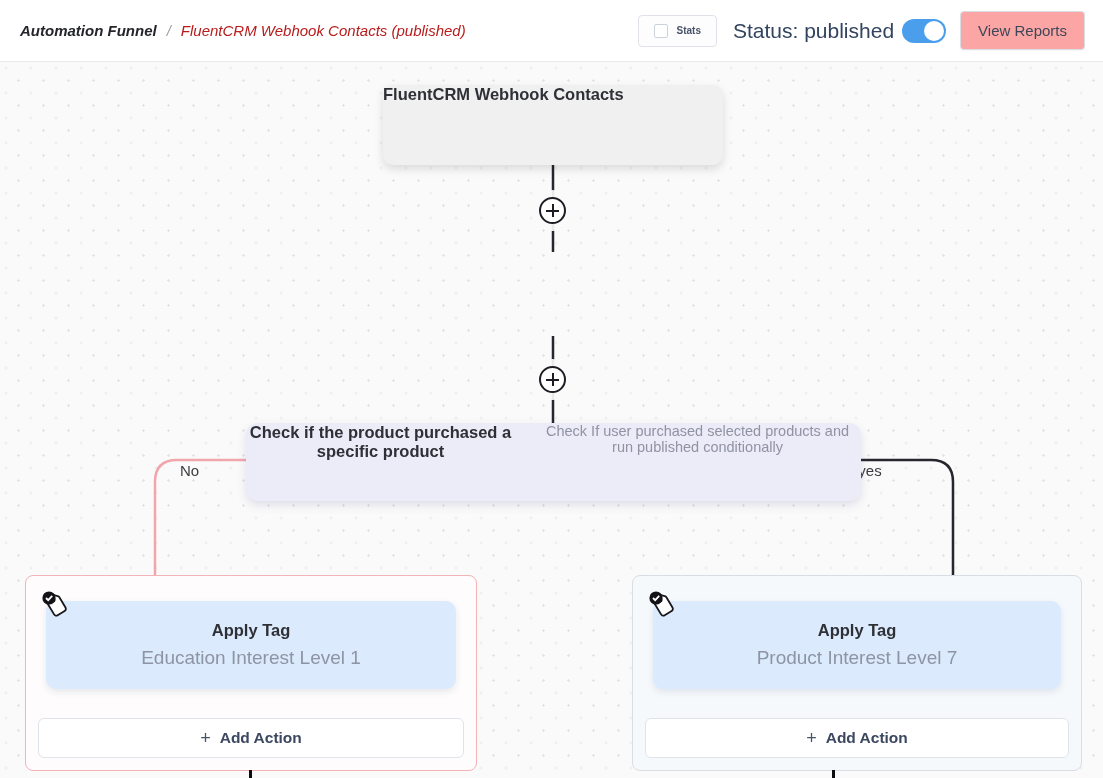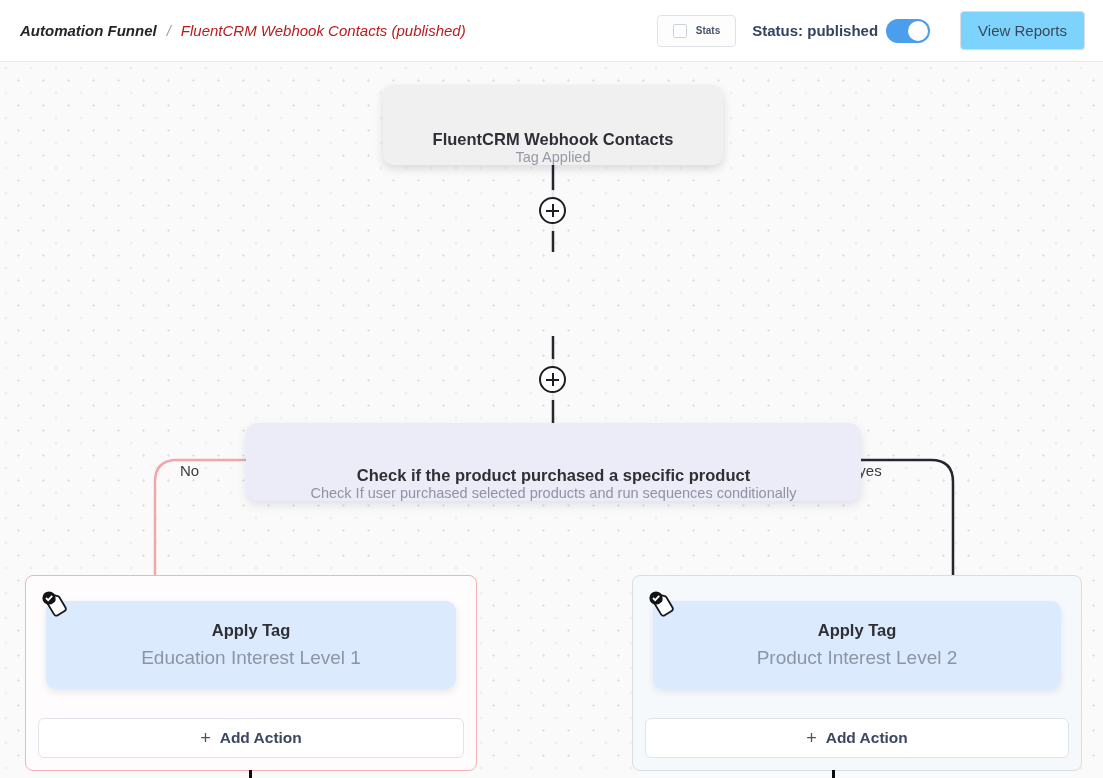--- a/index.html
+++ b/index.html
@@ -18,44 +18,44 @@
   .crumb-root { font-weight: bold; color: #24262b; }
   .crumb-sep { color: #9aa0a8; }
   .crumb-current { color: #b91c1c; }
   .header-right { display: flex; align-items: center; }
   .stats-btn {
     display: flex; align-items: center; gap: 9px; background: #fdfdfd;
     border: 1px solid #dfe3e9; border-radius: 4px; padding: 8px 15px;
     font-size: 10px; color: #47526a; font-weight: 600; cursor: pointer;
   }
   .checkbox { width: 14px; height: 14px; border: 1px solid #ccd3dd; border-radius: 2px; background: #fff; }
-  .status-label { font-size: 15px; font-weight: bold; color: #32445f; margin-left: 16px; }
+  .status-label { font-size: 21px; font-weight: normal; color: #32445f; margin-left: 16px; }
   .toggle { width: 44px; height: 24px; border-radius: 12px; background: #4a9eec; position: relative; margin-left: 8px; cursor: pointer; }
   .toggle .knob { position: absolute; top: 2px; right: 2px; width: 20px; height: 20px; border-radius: 50%; background: #fff; }
   .view-reports-btn {
-    margin-left: 30px; background: #7dd3fc; border: 1px solid #d9dde4; border-radius: 4px;
+    margin-left: 14px; background: #fca5a5; border: 1px solid #d9dde4; border-radius: 4px;
     padding: 10px 17px; font-size: 15px; color: #3b4758; cursor: pointer;
     box-shadow: 0 1px 2px rgba(0,0,0,0.04);
   }
 
   
   .canvas {
     position: relative; width: 1103px; height: 716px; background: #fafafa;
     background-image:
       radial-gradient(#e3e3e7 1px, transparent 1.4px),
       radial-gradient(#ebebee 1px, transparent 1.4px);
     background-size: 25px 25px, 25px 25px;
     background-position: 6px 6px, 18.5px 18.5px;
     overflow: hidden;
   }
   .lines { position: absolute; left: 0; top: 0; z-index: 1; }
 
   .node {
     position: absolute; z-index: 3; border-radius: 10px; text-align: center;
-    display: flex; flex-direction: column; justify-content: flex-end; gap: 0;
+    display: flex; justify-content: space-between; gap: 19px;
     cursor: pointer;
   }
   .node .title { font-size: 16.5px; font-weight: bold; color: #2e3035; }
   .node .subtitle { font-size: 14.5px; color: #959aa5; }
 
   .trigger-node {
     left: 383px; top: 23px; width: 340px; height: 80px;
     background: #f0f0f1; box-shadow: 0 4px 10px rgba(0,0,0,0.13);
   }
   .sequence-node {
@@ -144,31 +144,30 @@
 
     <svg class="lines" width="1103" height="716">
       <path d="M553 103 V190" stroke="#26262e" stroke-width="2.5" fill="none"></path>
       <path d="M553 274 V361" stroke="#26262e" stroke-width="2.5" fill="none"></path>
       <path d="M246 398 H177 Q155 398 155 420 V513" stroke="#f1a6ac" stroke-width="2.5" fill="none"></path>
       <path d="M861 398 H931 Q953 398 953 420 V513" stroke="#26262e" stroke-width="2.5" fill="none"></path>
     </svg>
 
     <div class="node trigger-node">
       <div class="title">FluentCRM Webhook Contacts</div>
-      <div class="subtitle">Tag Applied</div>
     </div>
 
     <div class="plus-circle plus-1"></div>
 
 
     <div class="plus-circle plus-2"></div>
 
     <div class="node condition-node">
       <div class="title">Check if the product purchased a specific product</div>
-      <div class="subtitle">Check If user purchased selected products and run sequences conditionally</div>
+      <div class="subtitle">Check If user purchased selected products and run published conditionally</div>
     </div>
 
     <div class="branch-label label-no">No</div>
     <div class="branch-label label-yes">yes</div>
 
     <div class="branch-box branch-no-box">
       <div class="action-card">
         <span class="node-icon" style="left:-7px; top:-13px;">
           <svg width="36" height="36" viewBox="0 0 36 36">
             <g transform="rotate(14 18 18)">
@@ -194,21 +193,21 @@
           <svg width="36" height="36" viewBox="0 0 36 36">
             <g transform="rotate(14 18 18)">
               <path d="M26.6 17.4 L18.2 9 A2.6 2.6 0 0 0 16.3 8.2 H10.5 A2.5 2.5 0 0 0 8 10.7 v5.8 a2.6 2.6 0 0 0 0.8 1.9 l8.4 8.4 a2.6 2.6 0 0 0 3.7 0 l5.7 -5.7 a2.6 2.6 0 0 0 0 -3.7 Z" fill="#fff" stroke="#17171c" stroke-width="1.8"></path>
               <circle cx="13" cy="13.2" r="1.5" fill="none" stroke="#17171c" stroke-width="1.4"></circle>
             </g>
             <circle cx="10" cy="10" r="6.6" fill="#121217"></circle>
             <path d="M7 10 L9.2 12.2 L13.2 7.8" fill="none" stroke="#fff" stroke-width="1.8"></path>
           </svg>
         </span>
         <div class="title">Apply Tag</div>
-        <div class="subtitle">Product Interest Level 2</div>
+        <div class="subtitle">Product Interest Level 7</div>
       </div>
       <div class="add-action-btn">
         <span class="plus-glyph">+</span>
         <span>Add Action</span>
       </div>
     </div>
 
     <div class="stub stub-left"></div>
     <div class="stub stub-right"></div>
 

